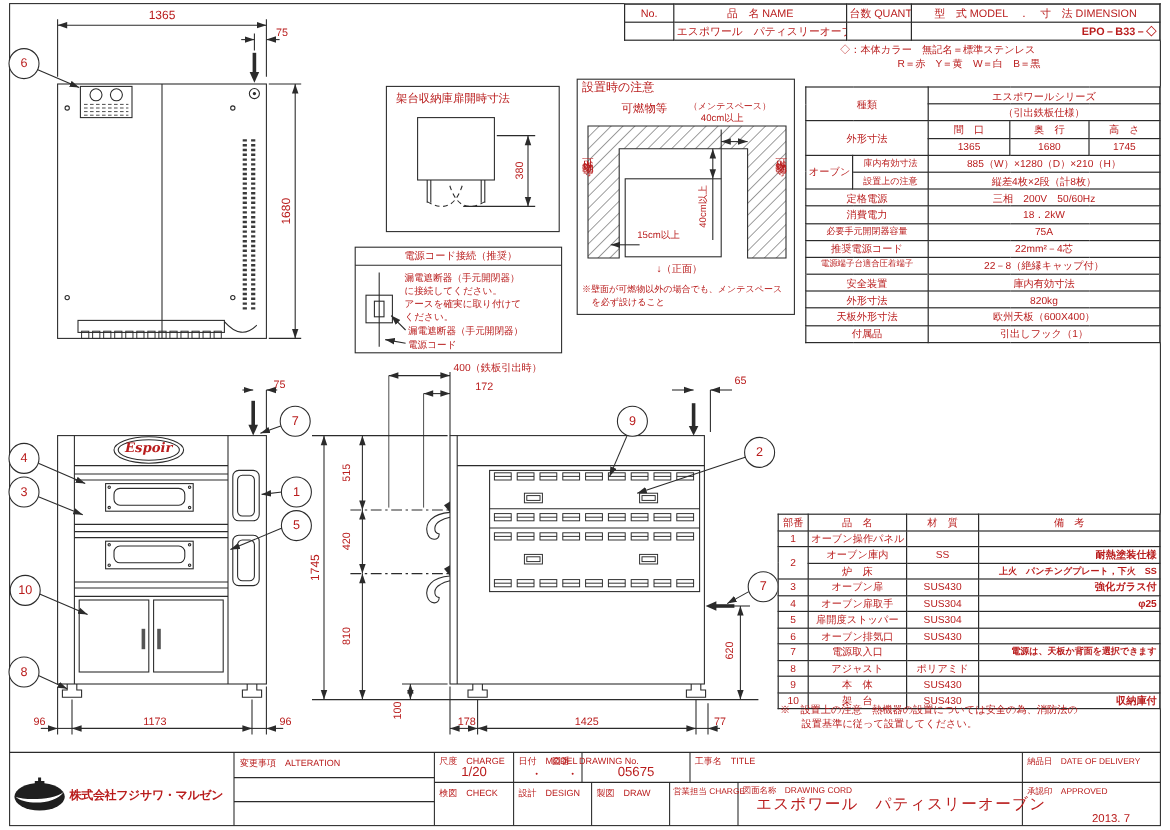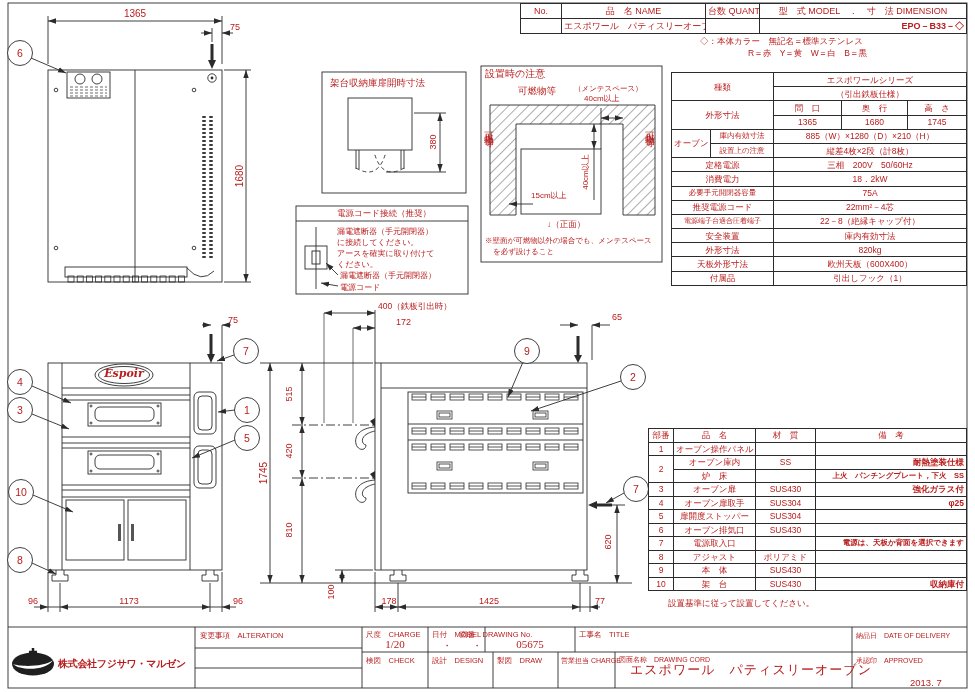--- a/index.html
+++ b/index.html
@@ -8,21 +8,21 @@
   svg{position:absolute;left:0;top:0;}
   .t{position:absolute;font-size:9px;white-space:nowrap;line-height:11px;}
   .hc{width:90px;margin-left:-45px;text-align:center;}
   .vl{width:70px;height:12px;margin-left:-35px;margin-top:-6px;text-align:center;
       transform:rotate(-90deg);line-height:12px;}
   .bn{position:absolute;width:26px;margin-left:-13px;margin-top:-6px;text-align:center;
       font-size:10.5px;line-height:12px;}
   .vw{position:absolute;writing-mode:vertical-rl;text-orientation:upright;
       font-size:9.5px;letter-spacing:2px;line-height:12px;}
   .f8{font-size:8px;}.f85{font-size:8.5px;}.f75{font-size:7.5px;}.f7{font-size:7px;}
-  .f10{font-size:10px;}.f11{font-size:11px;font-family:Liberation Serif, serif;}.f95{font-size:9.5px;}
+  .f10{font-size:10px;}.f11{font-size:11px;}.f95{font-size:9.5px;}
   .logo-text{font-weight:bold;letter-spacing:-0.3px;}
   .espoir{font-family:"DejaVu Serif",serif;font-style:italic;font-weight:bold;font-size:11px;}
   .dwgname{font-size:13px;letter-spacing:1px;}
   table{position:absolute;border-collapse:collapse;table-layout:fixed;background:#fff;}
   td,th{border:1px solid #2b2b2b;font-weight:normal;font-size:8.5px;padding:0 2px;
         text-align:center;overflow:hidden;white-space:nowrap;line-height:10px;}
   .ntab td,.ntab th{font-size:9px;}
   .stab td{height:13.2px;}
   .ptab td,.ptab th{height:12.5px;}
   .lt{text-align:right;font-weight:bold;}
@@ -604,20 +604,21 @@
   </tr>
   <tr>
     <td>10</td>
     <td>架　台</td>
     <td>SUS430</td>
     <td class="lt">収納庫付</td>
   </tr>
 </tbody>
     </table>
 
+<span class="t f85" style="left:650px;top:586px">※　設置上の注意　熱機器の設置については安全の為、消防法の</span>
 <span class="t f85" style="left:668px;top:598px">設置基準に従って設置してください。</span>
 
 <span class="t f75" style="left:200px;top:630px">変更事項　ALTERATION</span>
 <span class="t f75" style="left:366px;top:629px">尺度　CHARGE</span>
 <span class="t f11 hc" style="left:395px;top:639px">1/20</span>
 <span class="t f75" style="left:432px;top:629px">日付　MODEL</span>
 <span class="t f10" style="left:442px;top:640px">・　　・</span>
 <span class="t f75" style="left:460px;top:629px">図番　DRAWING No.</span>
 <span class="t f11 hc" style="left:530px;top:639px">05675</span>
 <span class="t f75" style="left:579px;top:629px">工事名　TITLE</span>

